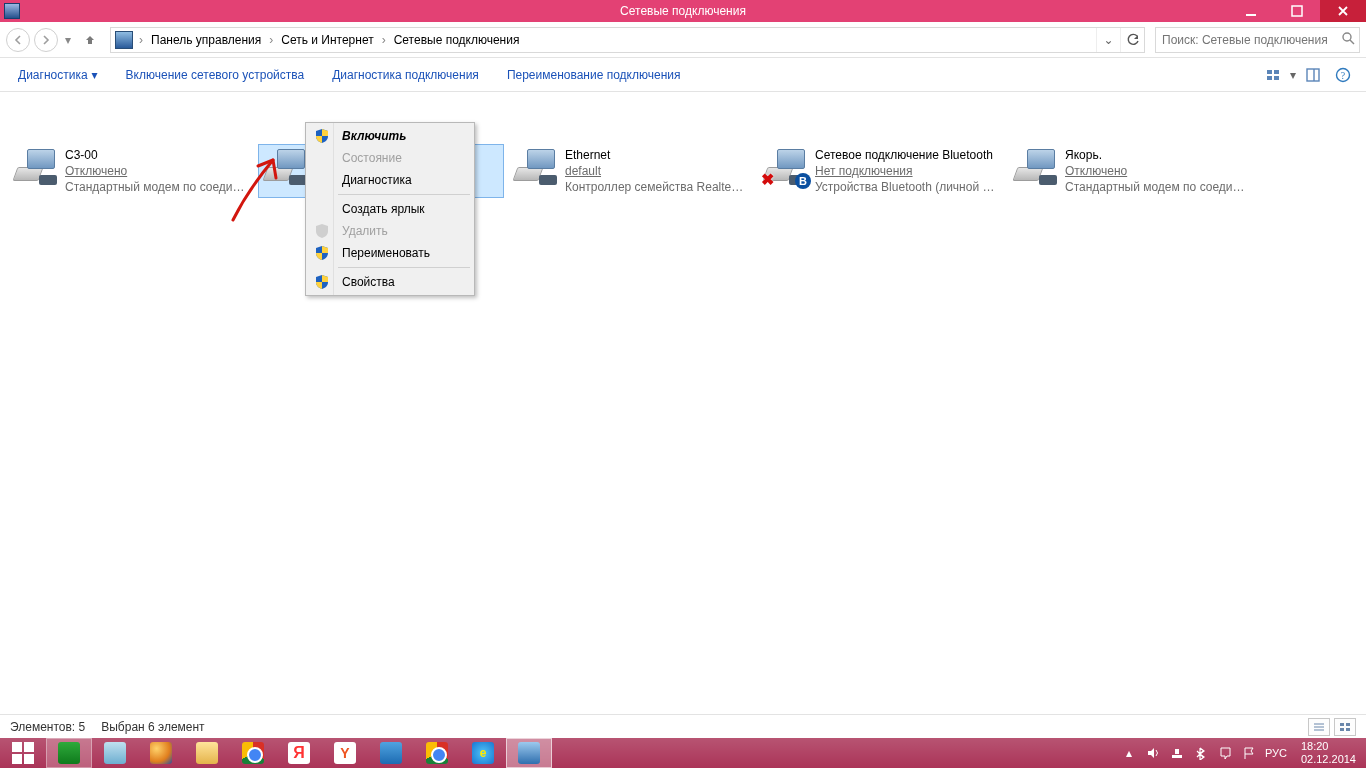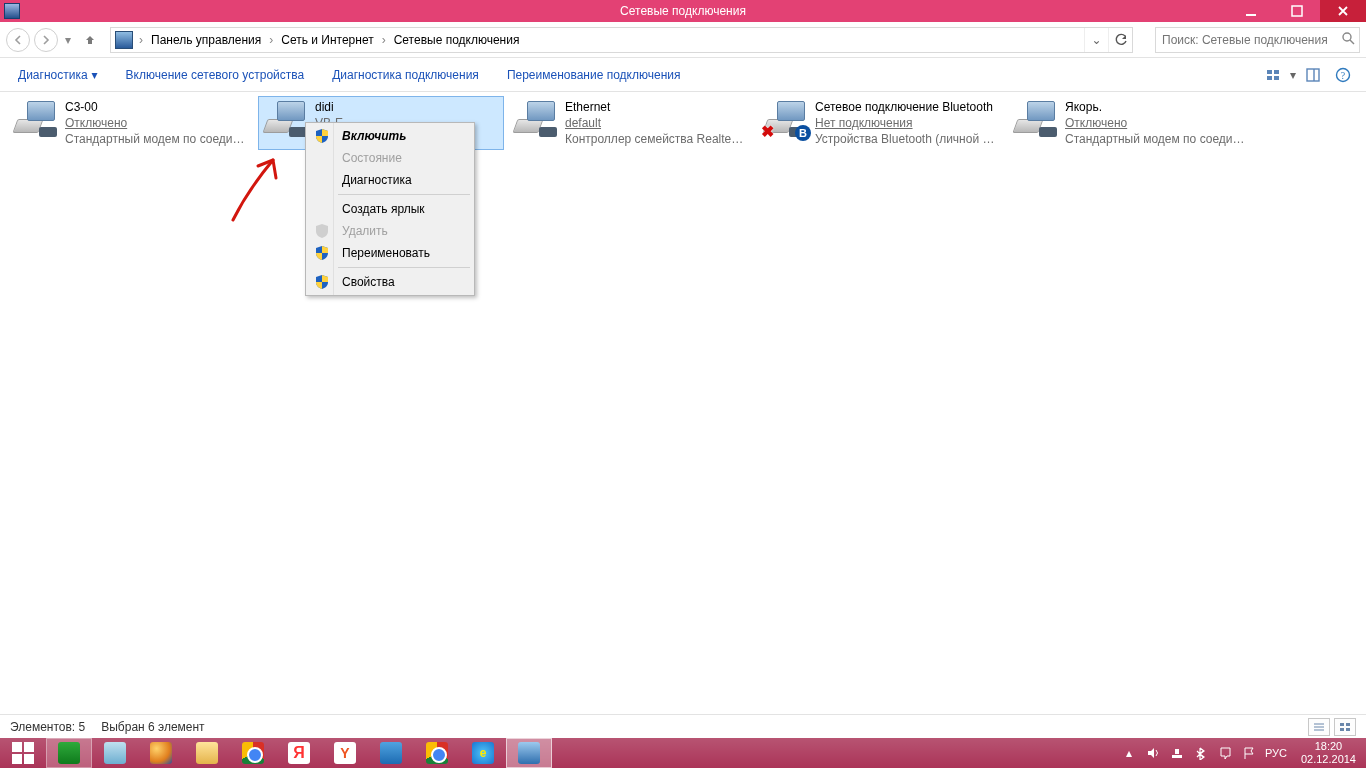--- a/index.html
+++ b/index.html
@@ -18,34 +18,34 @@
   
   .navbar { height:36px; border-bottom:1px solid #e3e3e3; background:#fff; display:flex; align-items:center; padding:0 6px; gap:4px; }
   .navbtn { width:24px; height:24px; border:1px solid #d0d0d0; border-radius:50%; display:flex; align-items:center; justify-content:center; color:#9e9e9e; }
   .navbar .dropdown-tiny { width:12px; color:#888; display:flex; align-items:center; justify-content:center; }
   .breadcrumb { flex:1; display:flex; align-items:center; height:26px; border:1px solid #d9d9d9; margin-left:4px; background:#fff; }
   .breadcrumb .bc-icon { width:18px; height:18px; margin:0 4px; background:linear-gradient(#8fbce2,#295a9a); border:1px solid #284d77; }
   .breadcrumb .seg { padding:0 6px; height:100%; display:flex; align-items:center; }
   .breadcrumb .sep { color:#888; padding:0 2px; }
   .breadcrumb .tail { margin-left:auto; display:flex; }
   .breadcrumb .tailbtn { width:24px; height:24px; display:flex; align-items:center; justify-content:center; color:#666; border-left:1px solid #eee; }
-  .searchbox { width:205px; height:26px; border:1px solid #d9d9d9; margin-left:18px; display:flex; align-items:center; padding:0 4px; color:#888;justify-content:flex-end; }
+  .searchbox { width:205px; height:26px; border:1px solid #d9d9d9; margin-left:6px; display:flex; align-items:center; padding:0 4px; color:#888;justify-content:flex-end; }
   .searchbox input { flex:1; border:none; outline:none; font:inherit; color:#888; }
   .searchbox .s-icon { color:#888; }
 
   
   .cmdbar { height:34px; border-bottom:1px solid #e3e3e3; background:#fff; display:flex; align-items:center; padding:0 4px; }
   .cmdbtn { padding:0 14px; height:100%; display:flex; align-items:center; color:#1b52b8; }
   .cmdbtn.organize { color:#1b52b8; display:flex; gap:4px; align-items:center; }
   .cmdbar .right { margin-left:auto; display:flex; align-items:center; gap:4px; padding-right:6px; }
   .iconbtn { width:26px; height:24px; display:flex; align-items:center; justify-content:center; color:#4a6e9c; border:1px solid transparent; }
 
   
   .content { position:absolute; top:92px; left:0; right:0; bottom:54px; background:#fff; overflow:hidden; }
-  .conn-row { display:flex; padding:4px 8px; gap:4px; flex-wrap:wrap; }
+  .conn-row { display:flex; padding:4px 8px; gap:4px; flex-wrap:wrap;margin-top:48px; }
   .conn-item { width:246px; display:flex; gap:6px; padding:2px 4px; border:1px solid transparent; align-items:flex-start; position:relative; }
   .conn-item.selected { background:#cde8ff; border:1px solid #7eb4ea; }
   .conn-icon { width:46px; height:40px; flex:none; position:relative; }
   .conn-icon .monitor { position:absolute; left:14px; top:2px; width:28px; height:20px; background:linear-gradient(#bcd3e8,#7198c1); border:1px solid #5a7da2; border-radius:2px; }
   .conn-icon .base { position:absolute; left:2px; top:20px; width:26px; height:14px; background:linear-gradient(#e6e6e6,#b8b8b8); border:1px solid #9c9c9c; border-radius:2px; transform:skewX(-20deg); }
   .conn-icon .cable { position:absolute; left:26px; top:28px; width:18px; height:10px; background:#4b5c6e; border-radius:2px; }
   .overlay-x { position:absolute; left:-2px; bottom:-2px; color:#d30b0b; font-weight:bold; font-size:16px; text-shadow:0 0 2px #fff; }
   .overlay-bt { position:absolute; right:-2px; bottom:-2px; width:16px; height:16px; border-radius:50%; background:#0a4fa0; color:#fff; font-size:11px; font-weight:bold; display:flex; align-items:center; justify-content:center; }
   .conn-text { flex:1; line-height:16px; overflow:hidden; }
   .conn-text .name { color:#000; white-space:nowrap; overflow:hidden; text-overflow:ellipsis; }
@@ -74,21 +74,21 @@
   .taskbar { position:absolute; left:0; right:0; bottom:0; height:30px; background:linear-gradient(rgba(255,255,255,0.2),rgba(255,255,255,0.05)),#a6294f; display:flex; align-items:center; }
   .startbtn { width:46px; height:30px; display:flex; align-items:center; justify-content:center; }
   .startbtn .win { width:22px; height:22px; display:grid; grid-template:1fr 1fr / 1fr 1fr; gap:2px; }
   .startbtn .win span { background:#fff; }
   .taskicon { width:46px; height:30px; display:flex; align-items:center; justify-content:center; position:relative; }
   .taskicon.lit { background:rgba(255,255,255,0.22); box-shadow:inset 0 0 0 1px rgba(255,255,255,0.35); }
   .taskicon.active { background:rgba(255,255,255,0.35); box-shadow:inset 0 0 0 1px rgba(255,255,255,0.6); }
   .taskicon .ic { width:22px; height:22px; border-radius:3px; }
   .tray { margin-left:auto; display:flex; align-items:center; height:100%; color:#fff; gap:8px; padding-right:4px; }
   .tray .trayicon { width:16px; height:16px; display:flex; align-items:center; justify-content:center; }
-  .tray .clock { text-align:center; font-size:11px; line-height:13px; padding:0 6px; }
+  .tray .clock { font-size:11px; line-height:13px; padding:0 6px; }
 
   .ic-store   { background:linear-gradient(#2eaa3b,#0f7a1c); }
   .ic-notepad { background:linear-gradient(#bfe0ef,#6daed0); }
   .ic-firefox { background:radial-gradient(circle at 30% 30%, #ffd36b,#e07e1d 60%,#2a4ea0); border-radius:50%; }
   .ic-folder  { background:linear-gradient(#ffe49a,#e4b34b); }
   .ic-chrome  { background:conic-gradient(#d93025 0 120deg,#188038 120deg 240deg,#fbbc05 240deg 360deg); border-radius:50%; position:relative; }
   .ic-chrome::after{content:"";position:absolute;left:5px;top:5px;width:12px;height:12px;background:#4285f4;border-radius:50%;border:2px solid #fff;}
   .ic-yandex  { background:#fff; color:#f33; display:flex; align-items:center; justify-content:center; font-weight:bold; font-size:16px;}
   .ic-yabrow  { background:#fff; border-radius:50%; display:flex; align-items:center; justify-content:center; color:#e52; font-weight:bold; font-size:14px;}
   .ic-sound   { background:linear-gradient(#4fa3e0,#1d6bb2); }

